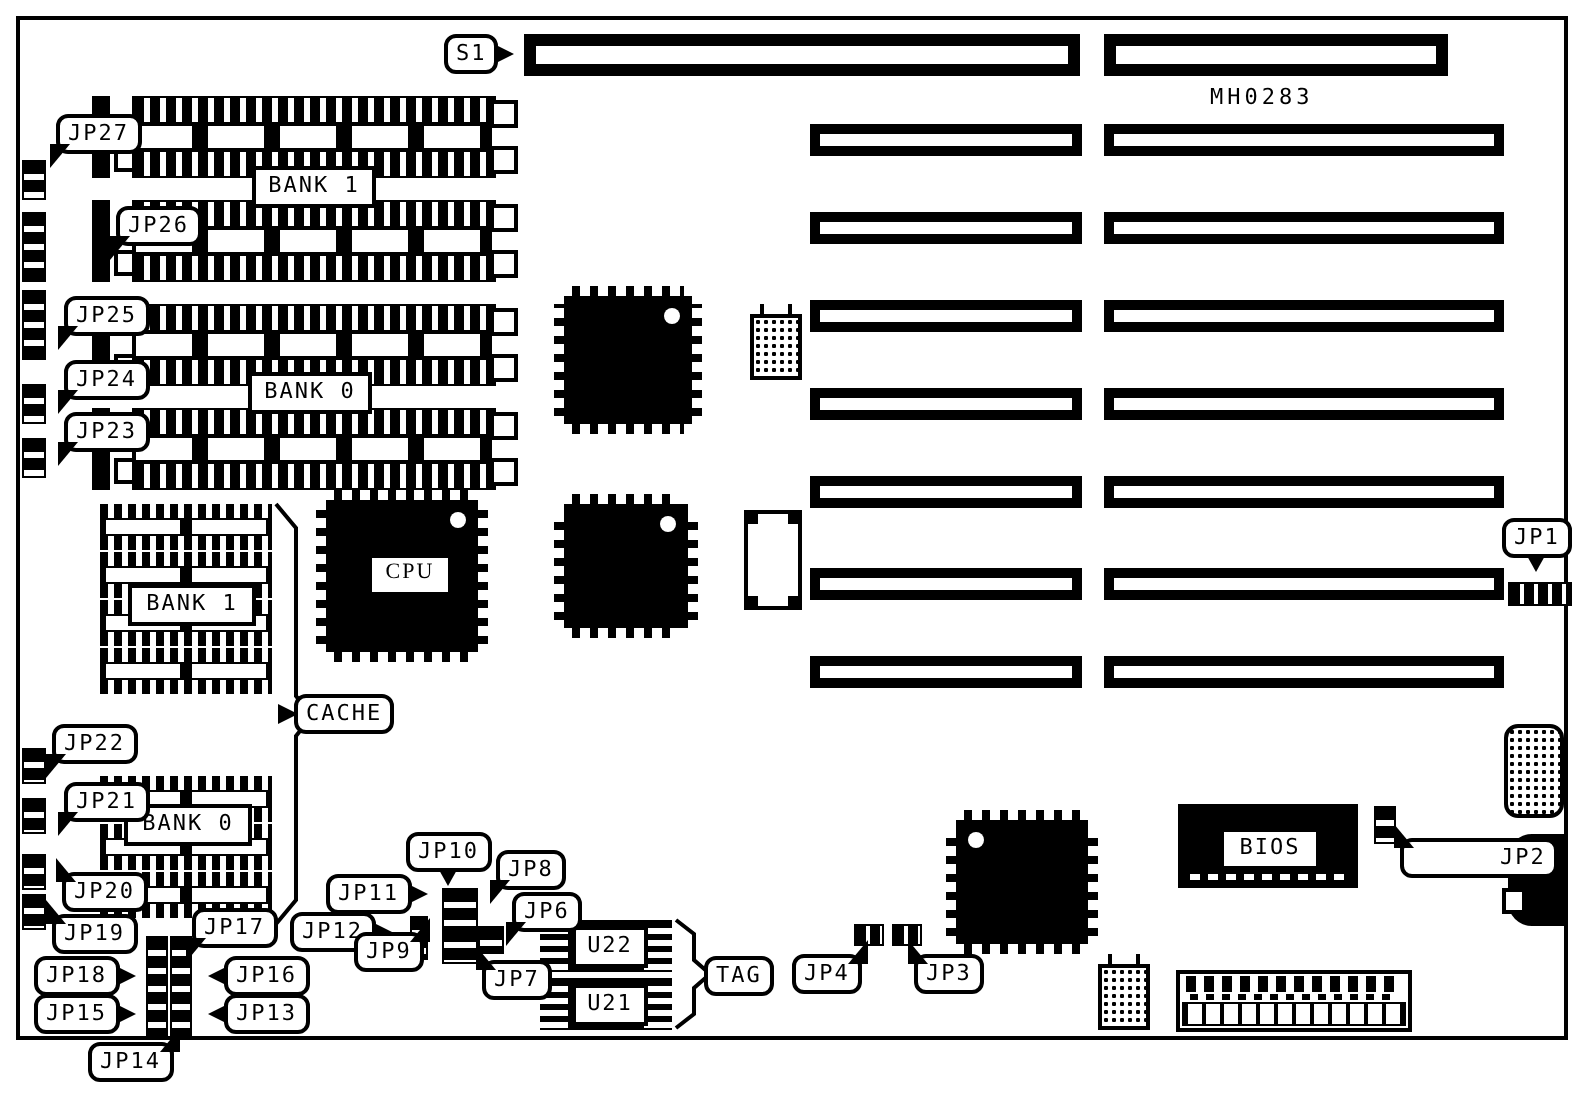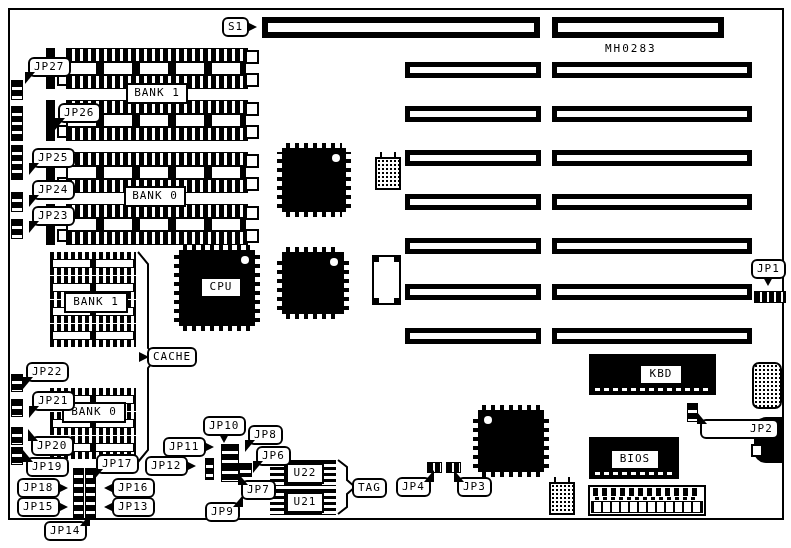--- a/index.html
+++ b/index.html
@@ -174,21 +174,21 @@
   <div class="jmp" style="left:11px;top:80px;width:10px;height:18px;"></div>
   <div class="jmp" style="left:11px;top:106px;width:10px;height:33px;"></div>
   <div class="jmp" style="left:11px;top:145px;width:10px;height:33px;"></div>
   <div class="jmp" style="left:11px;top:192px;width:10px;height:18px;"></div>
   <div class="jmp" style="left:11px;top:219px;width:10px;height:18px;"></div>
   <div class="jmp" style="left:11px;top:374px;width:10px;height:16px;"></div>
   <div class="jmp" style="left:11px;top:399px;width:10px;height:16px;"></div>
   <div class="jmp" style="left:11px;top:427px;width:10px;height:16px;"></div>
   <div class="jmp" style="left:11px;top:447px;width:10px;height:16px;"></div>
 
-  <div class="qfp" style="left:179px;top:250px;width:76px;height:76px;">
+  <div class="qfp" style="left:163px;top:250px;width:76px;height:76px;font-family:Liberation Serif, serif;">
     <div class="pins-t"></div>
       <div class="pins-b"></div>
       <div class="pins-l"></div>
       <div class="pins-r"></div>
     <div class="dot" style="right:6px;top:6px;"></div>
     <div class="plabel" style="left:21px;top:27px;width:38px;height:17px;">CPU</div>
   </div>
   <div class="qfp" style="left:282px;top:148px;width:64px;height:64px;">
     <div class="pins-t"></div>
       <div class="pins-b"></div>
@@ -291,21 +291,21 @@
   <div class="jmp" style="left:221px;top:444px;width:16px;height:18px;"></div>
   <div class="jmp" style="left:221px;top:464px;width:16px;height:16px;"></div>
   <div class="jmp" style="left:205px;top:458px;width:7px;height:20px;"></div>
   <div class="jmp" style="left:239px;top:463px;width:11px;height:12px;"></div>
 
   <div class="callout t-b" style="left:203px;top:416px;">JP10</div>
   <div class="callout t-bl" style="left:248px;top:425px;">JP8</div>
   <div class="callout t-r" style="left:163px;top:437px;">JP11</div>
   <div class="callout t-bl" style="left:256px;top:446px;">JP6</div>
   <div class="callout t-r" style="left:145px;top:456px;">JP12</div>
-  <div class="callout t-tr" style="left:177px;top:502px;margin-left:28px;">JP9</div>
+  <div class="callout t-tr" style="left:177px;top:466px;">JP9</div>
   <div class="callout t-tl" style="left:241px;top:480px;">JP7</div>
 
   <div class="callout t-bl" style="left:26px;top:362px;">JP22</div>
   <div class="callout t-bl" style="left:32px;top:391px;">JP21</div>
   <div class="callout t-tl" style="left:31px;top:436px;">JP20</div>
   <div class="callout t-tl" style="left:26px;top:457px;">JP19</div>
   <div class="callout t-bl" style="left:96px;top:454px;">JP17</div>
   <div class="callout t-r" style="left:17px;top:478px;">JP18</div>
   <div class="callout t-l" style="left:112px;top:478px;">JP16</div>
   <div class="callout t-r" style="left:17px;top:497px;">JP15</div>
@@ -325,25 +325,21 @@
   <svg class="brace" style="left:334px;top:456px;" width="26" height="64">
     <path d="M4,4 L13,11 L13,24 L21,31 L13,38 L13,51 L4,58" fill="none" stroke="#000" stroke-width="2"></path>
   </svg>
   <div class="callout" style="left:352px;top:478px;text-align:center;">TAG</div>
 
   <div class="jmp-h" style="left:427px;top:462px;width:13px;height:9px;"></div>
   <div class="jmp-h" style="left:446px;top:462px;width:13px;height:9px;"></div>
   <div class="callout t-tr" style="left:396px;top:477px;">JP4</div>
   <div class="callout t-tl" style="left:457px;top:477px;">JP3</div>
 
-  <div class="blackchip" style="left:589px;top:354px;width:127px;height:41px;">
-    <div class="pinstrip"></div>
-    <div class="plabel" style="left:50px;top:10px;width:40px;height:17px;">KBD</div>
-  </div>
-  <div class="blackchip" style="left:589px;top:402px;width:90px;height:42px;margin-top:35px;">
+  <div class="blackchip" style="left:589px;top:402px;width:90px;height:42px;">
     <div class="pinstrip"></div>
     <div class="plabel" style="left:21px;top:12px;width:46px;height:17px;">BIOS</div>
   </div>
 
   <div class="jmp" style="left:687px;top:403px;width:9px;height:17px;"></div>
   <div class="callout t-tl" style="left:700px;top:419px;padding-left:48px;">JP2</div>
 
   <div class="dots abs" style="left:752px;top:362px;width:26px;height:43px;border:2px solid #000;border-radius:7px;"></div>
   <div class="abs" style="left:754px;top:417px;width:30px;height:46px;background:#000;border-radius:12px 0 0 12px;">
     <div class="abs" style="left:-3px;top:9px;width:8px;height:9px;background:#fff;border:2px solid #000;"></div>

